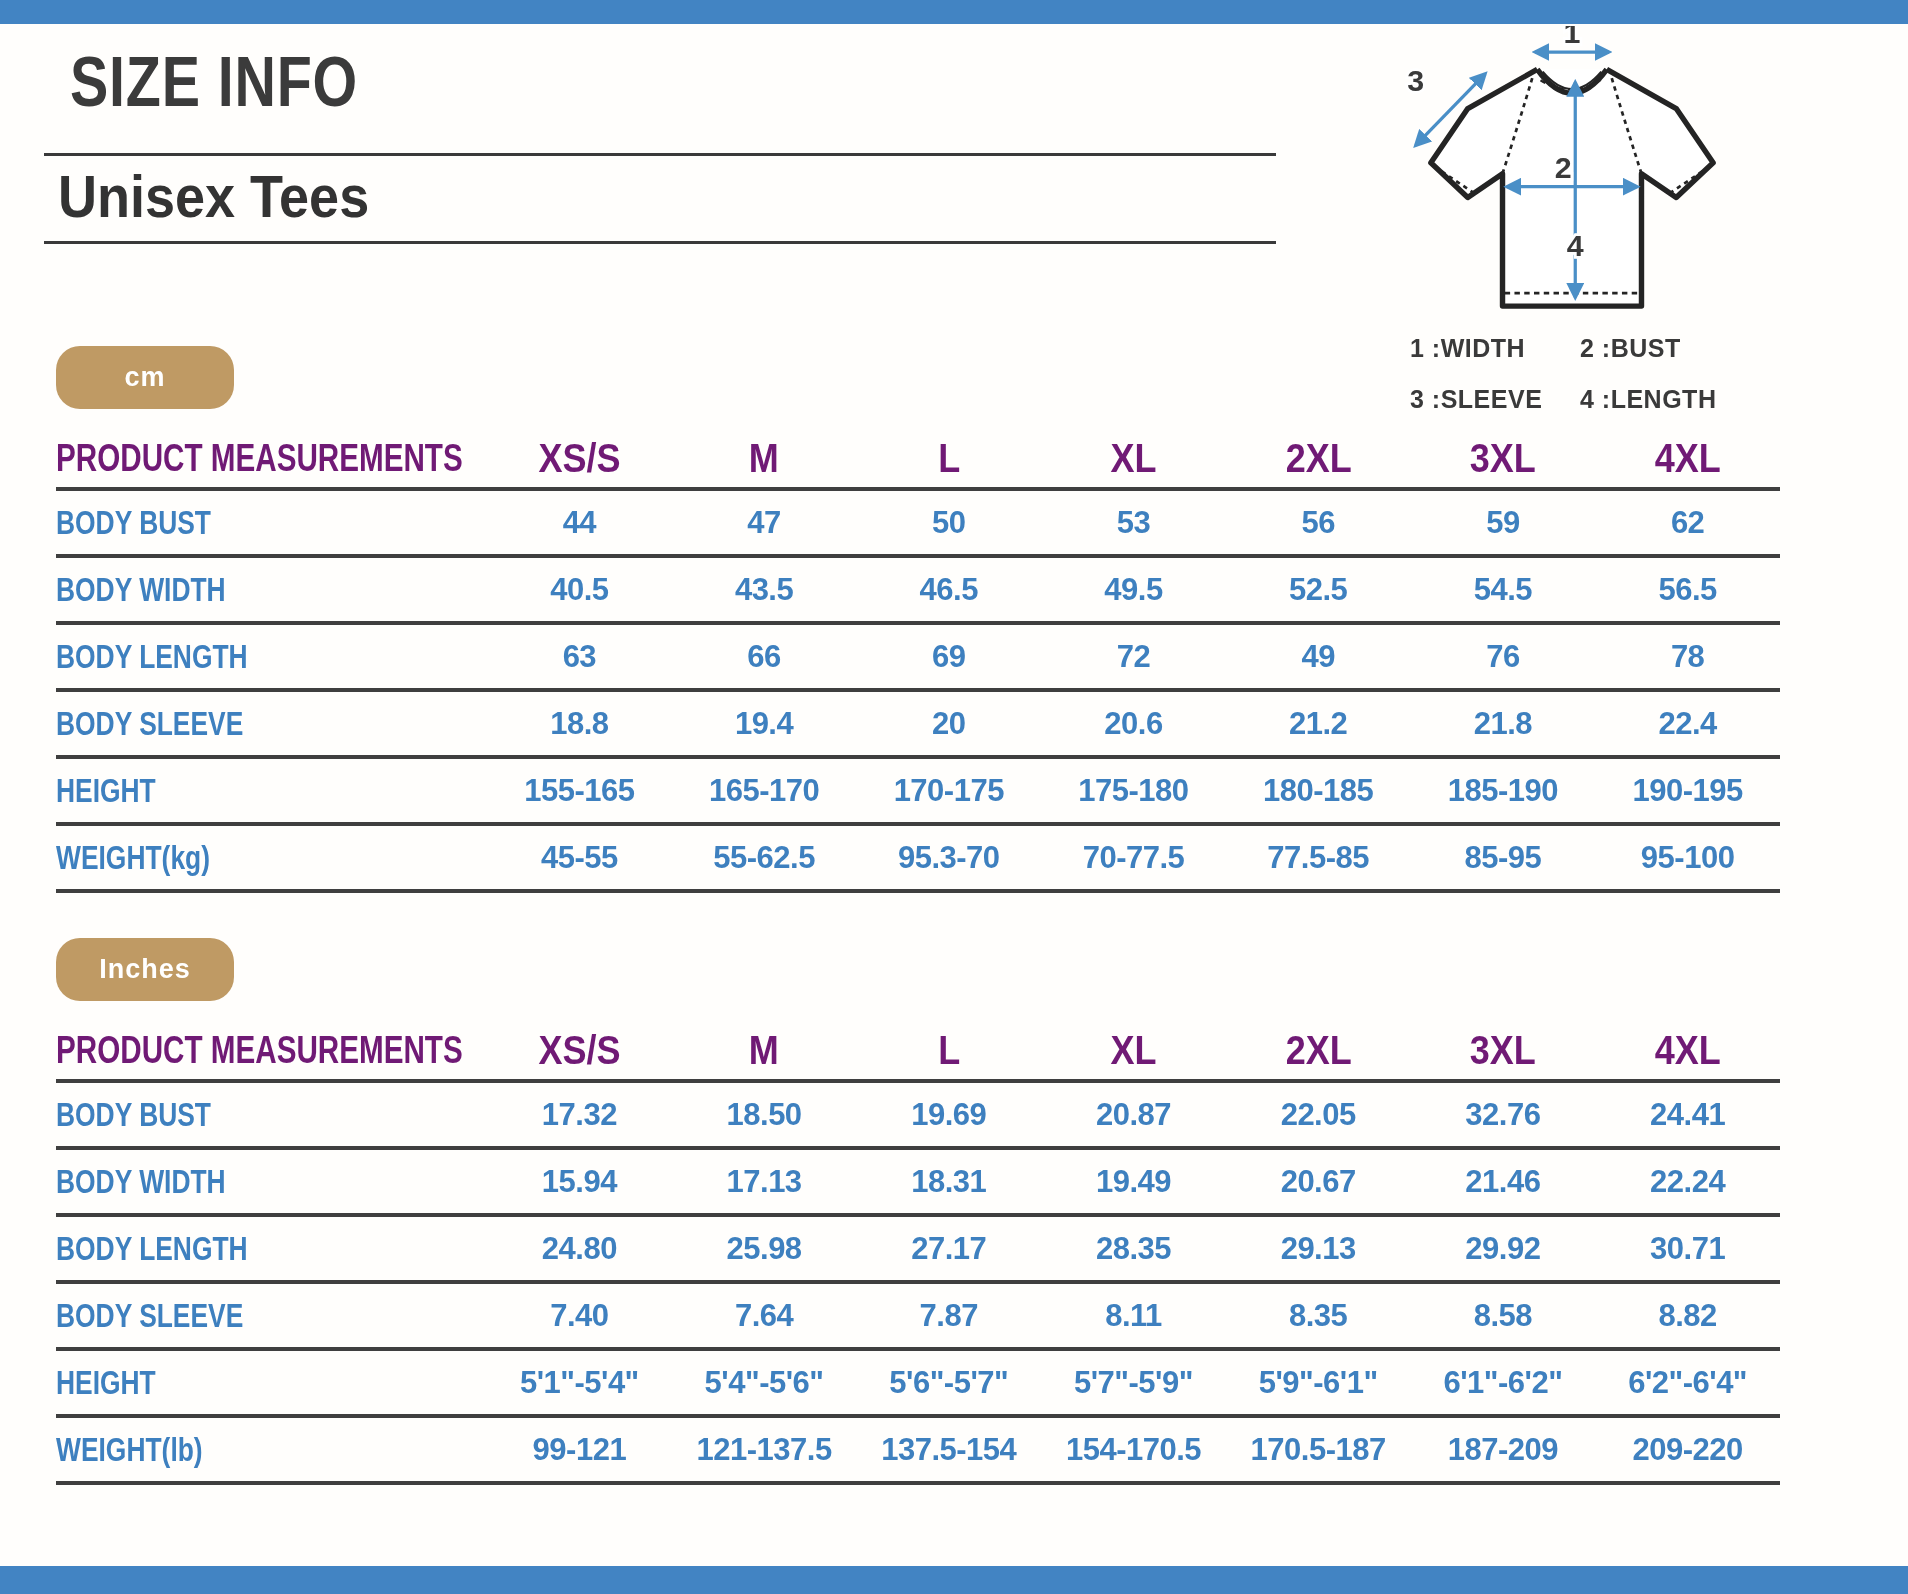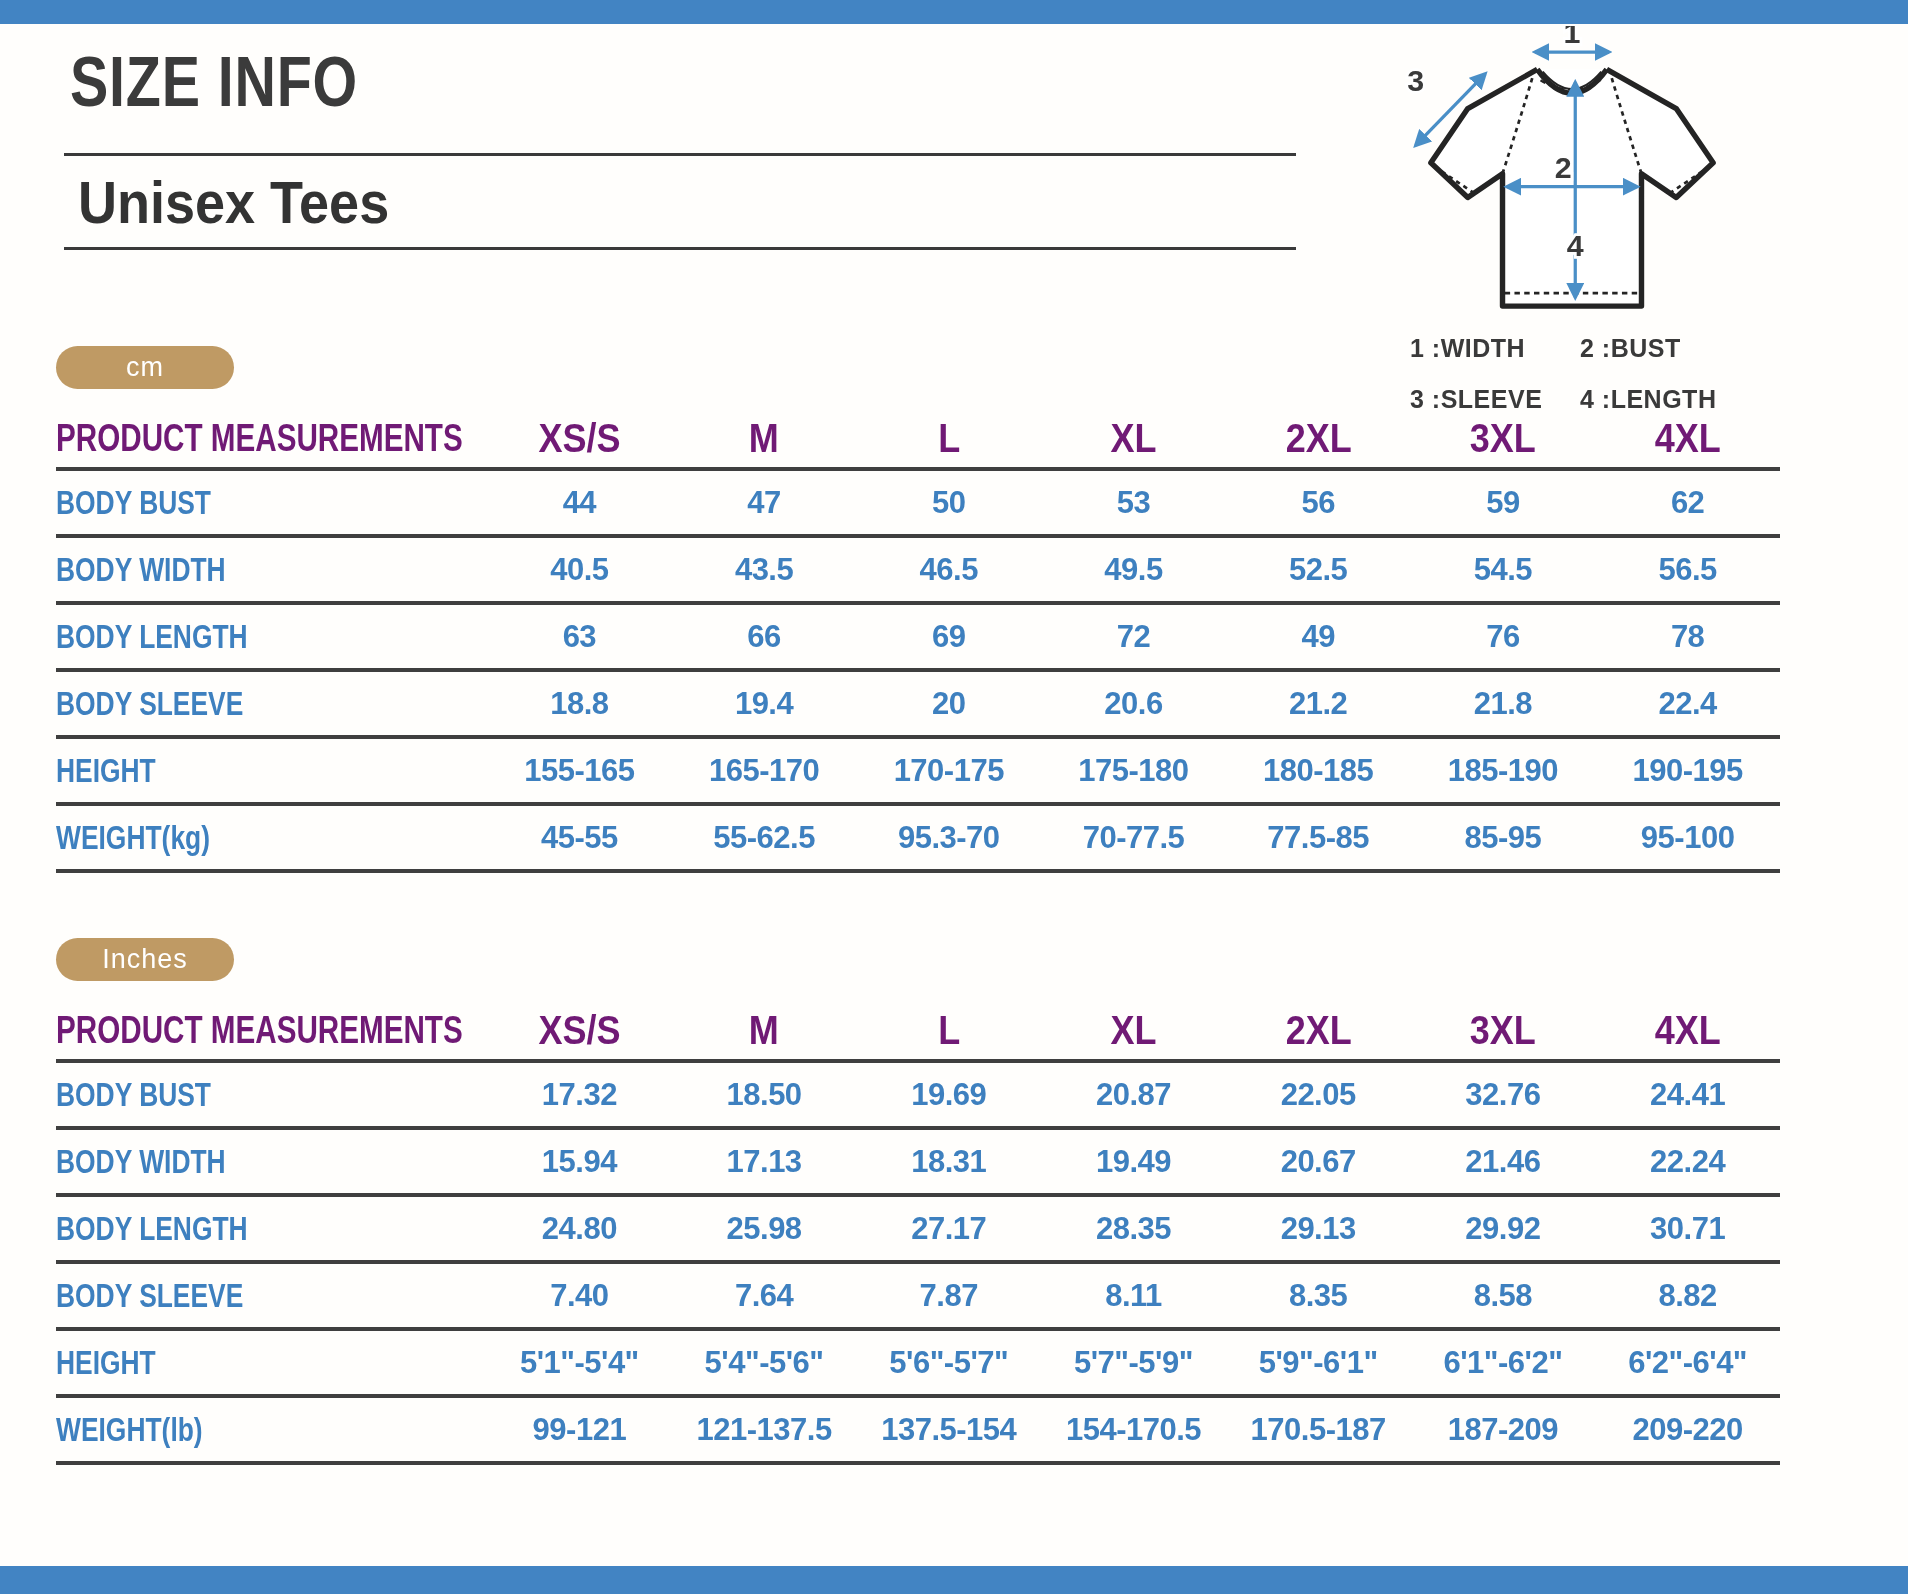--- a/index.html
+++ b/index.html
@@ -10,45 +10,45 @@
   .accent-bar{position:absolute;left:0;right:0;background:#4284C3;}
   .accent-bar.top{top:0;height:24px;}
   .accent-bar.bottom{bottom:0;height:28px;}
 
   .page-title{
     position:absolute;left:70px;top:42px;margin:0;
     font-size:70px;font-weight:bold;color:#3b3b3b;letter-spacing:1px;
     transform:scaleX(0.82);transform-origin:left center;white-space:nowrap;
   }
   .subtitle-block{
-    position:absolute;left:64px;top:153px;width:1218px;
+    position:absolute;left:44px;top:153px;width:1218px;
     border-top:3px solid #3a3a3a;border-bottom:3px solid #3a3a3a;
-    padding:12px 0 10px 14px;
+    padding:6px 0 10px 14px;
   }
   .page-subtitle{
     margin:0;font-size:60px;font-weight:bold;color:#333;letter-spacing:0;
     transform:scaleX(0.9);transform-origin:left center;white-space:nowrap;
   }
 
   .diagram{position:absolute;left:1398px;top:26px;width:470px;}
   .diagram svg{display:block;}
   .diagram-legend{
     display:grid;grid-template-columns:170px auto;row-gap:22px;
     margin-left:12px;margin-top:4px;
     font-size:25px;font-weight:bold;color:#3a3a3a;letter-spacing:0.5px;
   }
 
   .size-section{position:absolute;left:56px;width:1724px;}
   .size-section.cm{top:346px;}
   .size-section.inches{top:938px;}
 
   .unit-badge{
     display:inline-block;min-width:178px;box-sizing:border-box;
-    background:#BF9A64;color:#ffffff;font-weight:normal;font-size:27px;
-    text-align:center;padding:6px 20px;border-radius:24px;letter-spacing:1px;
+    background:#BF9A64;color:#ffffff;font-weight:bold;font-size:27px;
+    text-align:center;padding:16px 20px;border-radius:24px;letter-spacing:1px;
   }
 
   table.size-table{width:100%;border-collapse:collapse;margin-top:20px;table-layout:fixed;}
   table.size-table col.label-col{width:25%;}
   table.size-table col.val-col{width:10.714%;}
 
   table.size-table thead th{
     border-bottom:4px solid #3f3f3f;height:58px;padding:0;vertical-align:middle;
     color:#701a75;font-weight:bold;
   }

